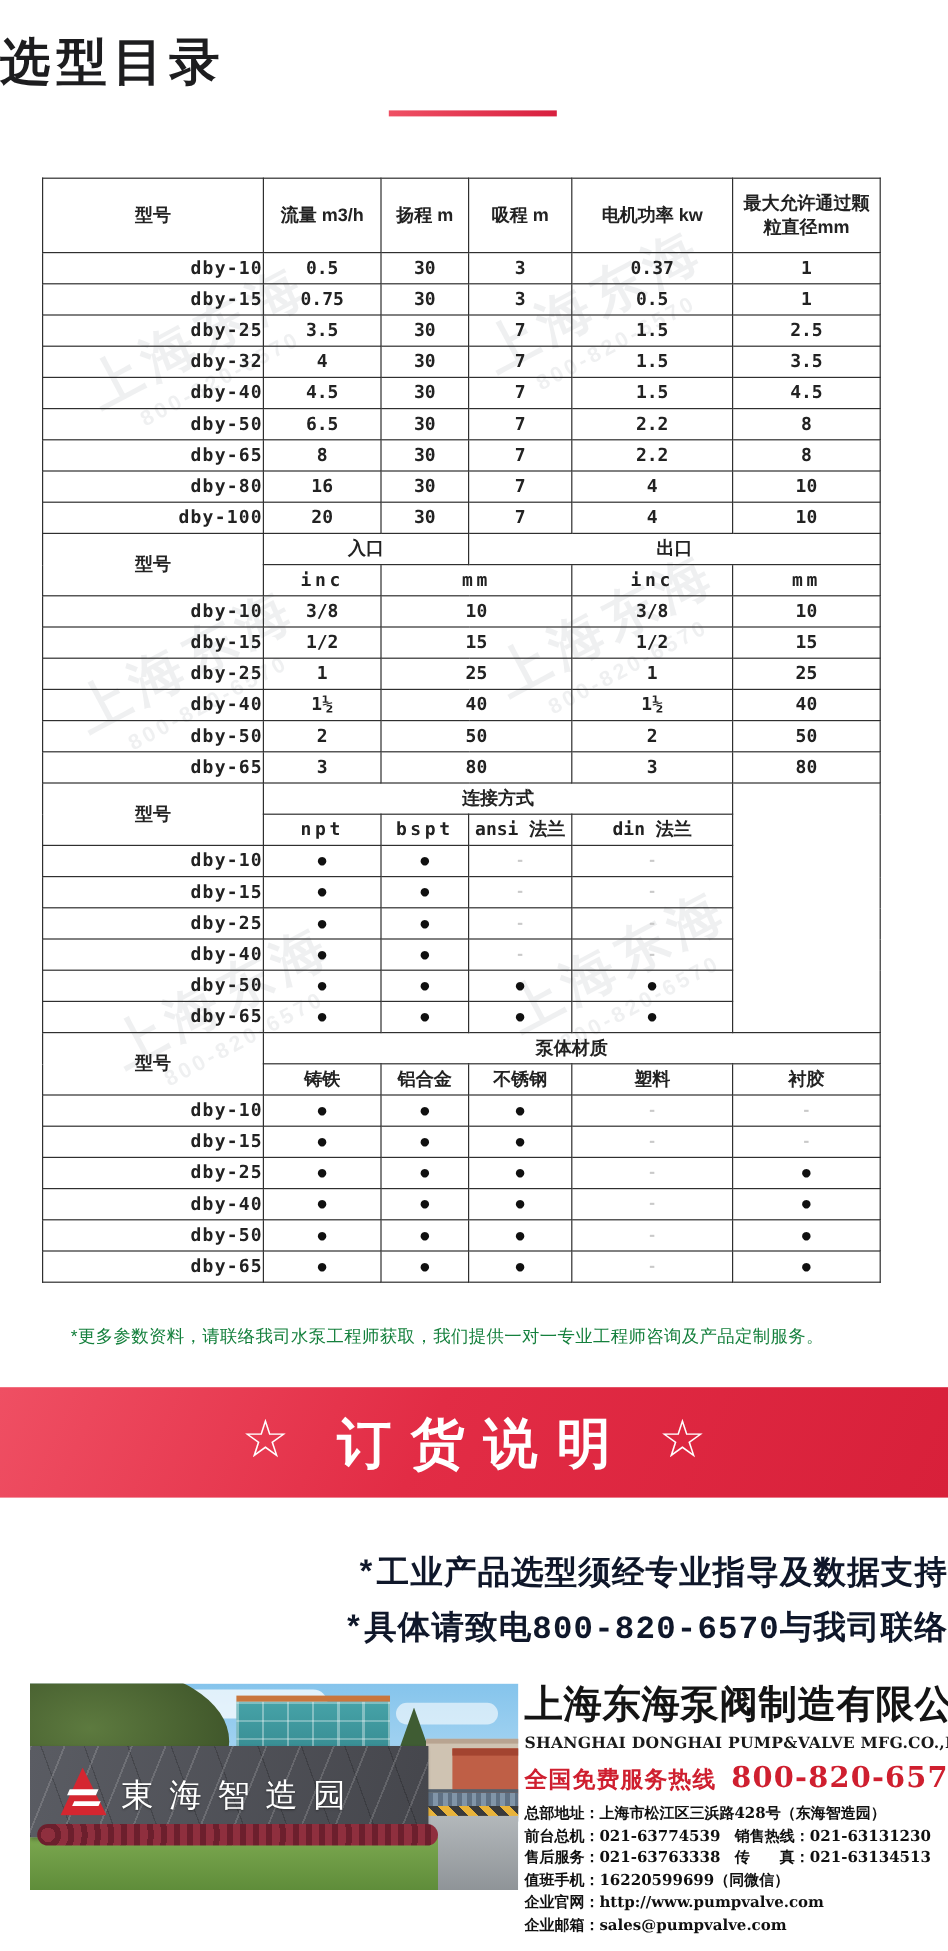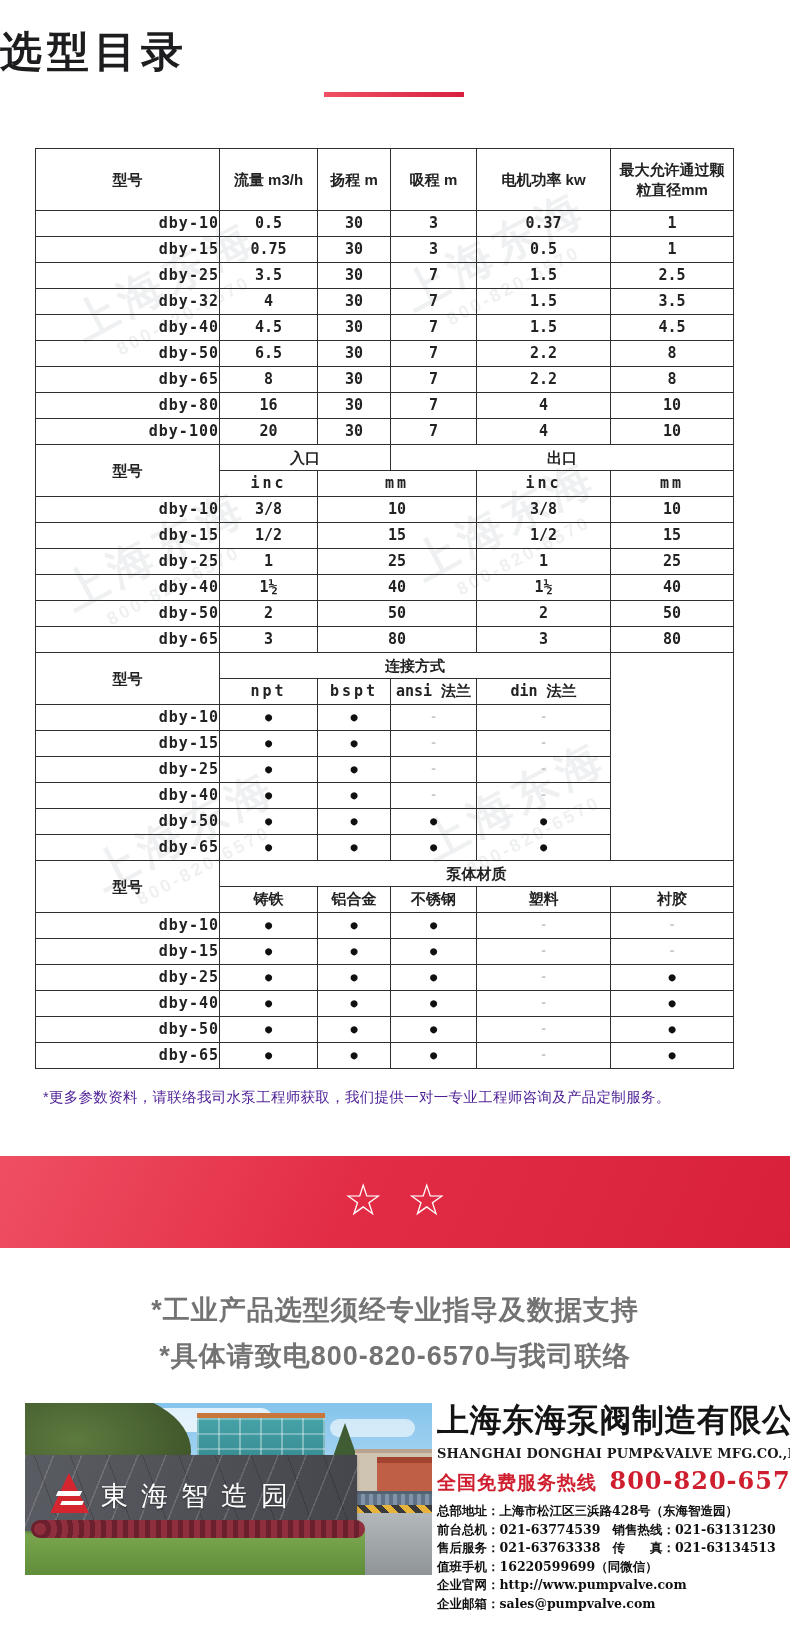--- a/index.html
+++ b/index.html
@@ -27,35 +27,35 @@
   .spec-table tr.h-tall td { height:57px; font-size:15px; }
   .spec-table td.hd { font-family:"Liberation Sans",sans-serif; }
   .spec-table td.wrap { font-size:14.5px; line-height:1.3; padding:2px 4px; }
   .spec-table td.latin { letter-spacing:3px; }
   .spec-table td.dot  { font-size:12px; color:#101010; }
   .spec-table td.dash { font-size:12px; color:#c9c9c9; }
   .spec-table td.model { letter-spacing:1px;text-align:right; }
   .spec-table td.empty-col { background:#fff; }
 
   
-  .note { position:absolute; left:43px; top:1088px; margin:0; font-size:14.5px; color:#4c1d95;
+  .note { position:absolute; left:43px; top:1088px; margin:16px; font-size:14.5px; color:#15803d;
           letter-spacing:0.3px; z-index:2; }
 
   
   .banner { position:absolute; left:0; top:1156px; width:790px; height:92px;
             background:linear-gradient(115deg,#ef4f63 0%, #e22c45 45%, #d8203a 100%);
             display:flex; align-items:center; justify-content:center; gap:24px; }
   .banner .star { color:#fff; font-size:44px; line-height:1; padding-bottom:4px; }
   .banner-title { color:#fff; font-size:45px; font-weight:900; letter-spacing:16px;
             text-indent:16px; line-height:1; }
 
   
-  .warning { position:absolute; left:0; width:100%; text-align:center;
-             font-family:Liberation Sans, sans-serif; font-weight:900;
-             color:#737373; font-size:27px; letter-spacing:1px; }
+  .warning { position:absolute; left:0; width:100%; text-align:right;
+             font-family:Liberation Mono, monospace; font-weight:900;
+             color:#0f172a; font-size:27px; letter-spacing:1px; }
   .w1 { top:1292px; } .w2 { top:1338px; }
 
   
   .photo { position:absolute; left:25px; top:1403px; width:407px; height:172px; overflow:hidden; }
   .photo > div { position:absolute; }
   .ph-sky { inset:0; background:linear-gradient(180deg,#85c4ec 0%,#a9d6f2 40%,#d7ecf9 72%,#ecf6fc 100%); }
   .ph-cloud1 { left:118px; top:5px; width:130px; height:24px; background:#fff; border-radius:20px; opacity:.75; }
   .ph-cloud2 { left:305px; top:16px; width:85px; height:18px; background:#fff; border-radius:18px; opacity:.6; }
   .ph-bldg-left { left:0; top:26px; width:30px; height:75px; background:#8d99a3; }
   .ph-tree-left { left:-34px; top:-14px; width:200px; height:122px;
@@ -404,20 +404,21 @@
           <td class="dash">-</td>
           <td class="dot">●</td>
         </tr>
       </tbody>
   </table>
 
   <p class="note">*更多参数资料，请联络我司水泵工程师获取，我们提供一对一专业工程师咨询及产品定制服务。</p>
 
   <div class="banner">
     <span class="star">☆</span>
+    <span class="banner-title">订货说明</span>
     <span class="star">☆</span>
   </div>
 
   <div class="warning w1">*工业产品选型须经专业指导及数据支持</div>
   <div class="warning w2">*具体请致电800-820-6570与我司联络</div>
 
   <div class="photo">
     <div class="ph-sky"></div>
     <div class="ph-cloud1"></div>
     <div class="ph-cloud2"></div>

